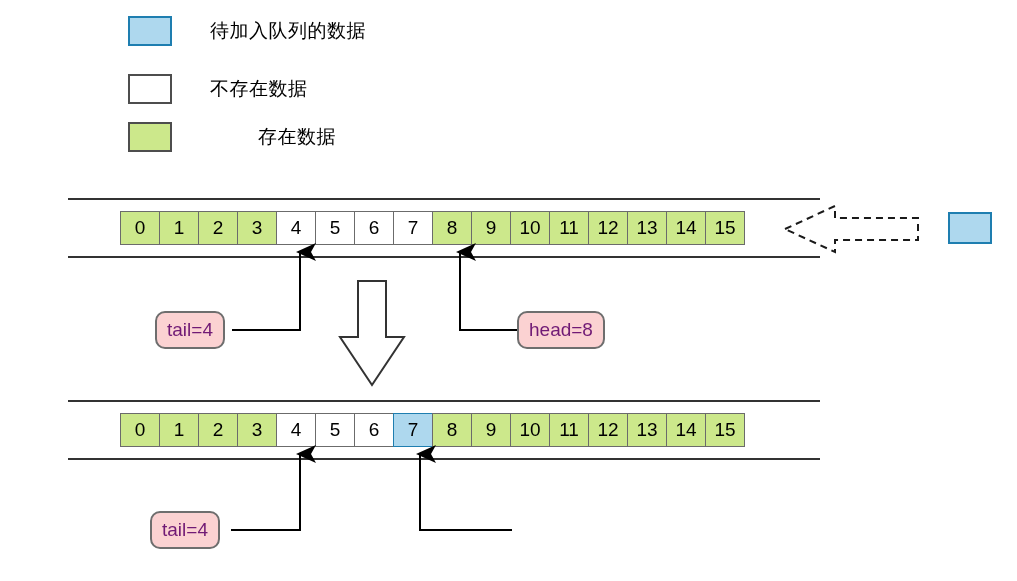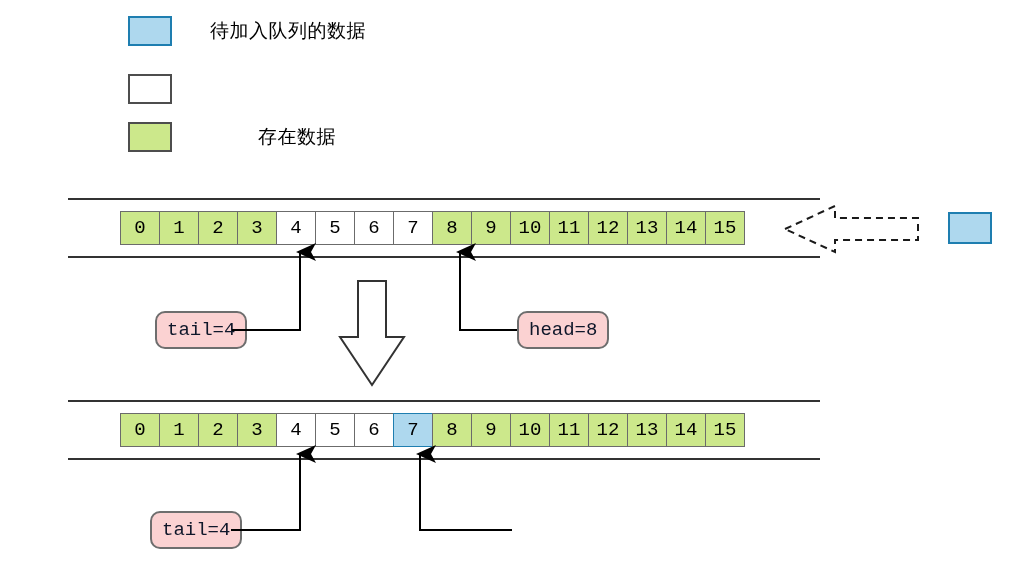--- a/index.html
+++ b/index.html
@@ -9,21 +9,20 @@
   }
   body {
     font-family: "Liberation Sans", "DejaVu Sans", sans-serif;
   }
   #canvas {
     position: relative;
     width: 1017px;
     height: 581px;
     background: #ffffff;
     overflow: hidden;
-    font-family: Liberation Mono, monospace;
   }
 
   
   .legend-row {
     position: absolute;
     display: flex;
     align-items: center;
   }
   .legend-swatch {
     width: 44px;
@@ -82,21 +81,21 @@
   .ptr-box {
     position: absolute;
     box-sizing: border-box;
     background: #fbd2d2;
     border: 2px solid #6e6e6e;
     border-radius: 10px;
     display: flex;
     align-items: center;
     justify-content: center;
     font-size: 19px;
-    color: #0f172a;
+    color: #701a75;
     padding: 0 10px;
     height: 38px;
   }
 
   
   #overlay {
     position: absolute;
     left: 0;
     top: 0;
     width: 1017px;
@@ -119,20 +118,21 @@
 
 <div id="canvas">
 
   <div class="legend-row" style="left:128px; top:16px;">
     <span class="legend-swatch sw-blue"></span>
     <span class="legend-label">待加入队列的数据</span>
   </div>
 
   <div class="legend-row" style="left:128px; top:74px;">
     <span class="legend-swatch sw-white"></span>
+    <span class="legend-label">不存在数据</span>
   </div>
 
   <div class="legend-row" style="left:128px; top:122px;gap:48px;">
     <span class="legend-swatch sw-green"></span>
     <span class="legend-label">存在数据</span>
   </div>
 
   <div class="rail" style="left:68px; top:198px; width:752px;"></div>
   <div class="rail" style="left:68px; top:256px; width:752px;"></div>
 

